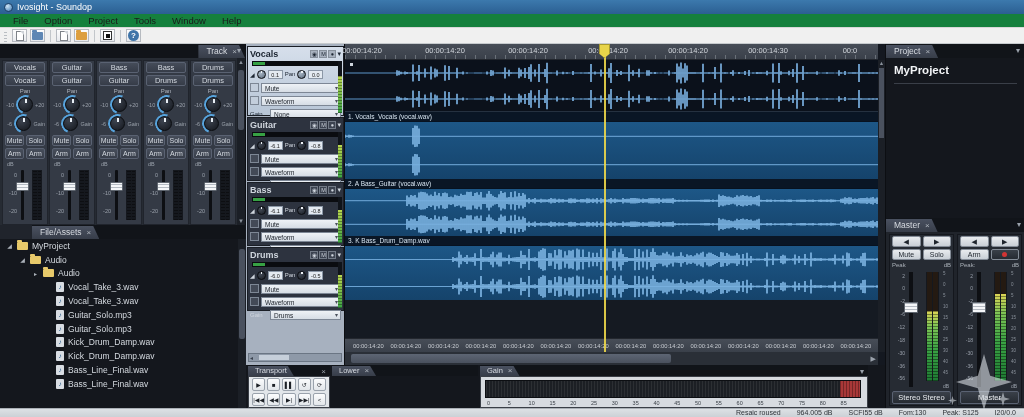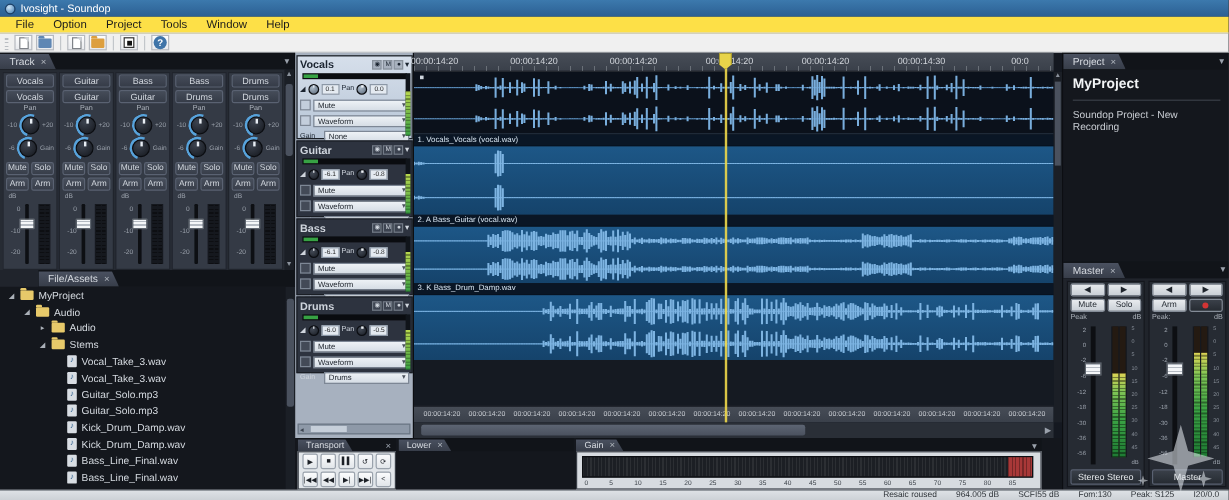--- a/index.html
+++ b/index.html
@@ -2,21 +2,21 @@
 <html><head>
 <meta charset="utf-8">
 <style>
   html,body{margin:0;padding:0;background:#888;}
   *{box-sizing:border-box;font-family:"Liberation Sans",sans-serif;}
   #app{position:relative;width:1024px;height:417px;overflow:hidden;background:#1a1e25;cursor:default;}
 
   
   #titlebar{position:absolute;left:0;top:0;width:1024px;height:14px;background:linear-gradient(180deg,#3c79ad,#2b5f92);color:#fff;font-size:9px;display:flex;align-items:center;padding:0 4px;gap:4px;}
   #appicon{width:9px;height:9px;border-radius:50%;background:radial-gradient(circle at 35% 30%,#cfe4f5,#3b79b0);border:1px solid #1d4066;}
-  #menubar{position:absolute;left:0;top:14px;width:1024px;height:14px;background:#fde047;border-bottom:1px solid #d8d8d8;display:flex;align-items:center;padding-left:6px;gap:2px;}
+  #menubar{position:absolute;left:0;top:14px;width:1024px;height:14px;background:#15803d;border-bottom:1px solid #d8d8d8;display:flex;align-items:center;padding-left:6px;gap:2px;}
   .mitem{font-size:9.5px;color:#1a1a1a;padding:0 7px;line-height:13px;}
   #toolbar{position:absolute;left:0;top:28px;width:1024px;height:16px;background:#f0f0f0;border-bottom:1px solid #c6cacd;display:flex;align-items:center;padding-left:4px;gap:3px;}
   .grip{width:3px;height:12px;background:repeating-linear-gradient(0deg,#b9bdc2 0 1px,transparent 1px 3px);margin-right:2px;}
   .tbtn{width:15px;height:13px;border:1px solid #b6bac0;background:linear-gradient(#fdfdfd,#e8eaee);display:flex;align-items:center;justify-content:center;}
   .tsep{width:1px;height:12px;background:#c2c6ca;margin:0 2px;}
   .i-doc{width:8px;height:10px;background:#fff;border:1px solid #7e8purple288;border:1px solid #7e8288;position:relative;}
   .i-doc::after{content:"";position:absolute;right:-1px;top:-1px;border:2px solid transparent;border-top-color:#cfd3d8;border-right-color:#cfd3d8;}
   .i-folder{width:11px;height:8px;position:relative;border-radius:1px;}
   .i-folder::before{content:"";position:absolute;left:0;top:-2px;width:5px;height:2px;background:inherit;border-radius:1px 1px 0 0;}
   .f-blue{background:#5f87b4;}
@@ -26,21 +26,21 @@
   .i-help{width:11px;height:11px;border-radius:50%;background:#3f74a8;color:#fff;font-size:8px;font-weight:bold;display:flex;align-items:center;justify-content:center;}
 
   
   .tabbar{background:#111419;display:flex;align-items:flex-end;position:relative;}
   .tab{background:linear-gradient(#4a5160,#373d49);color:#d7dbe1;font-size:8.5px;padding:1px 8px 2px 8px;display:flex;gap:5px;align-items:center;clip-path:polygon(0 0,calc(100% - 6px) 0,100% 100%,0 100%);}
   .tab .x{font-size:8px;color:#aeb4bc;}
   .chev{position:absolute;right:4px;top:2px;color:#9aa1ab;font-size:8px;}
 
   
   #leftpanel{position:absolute;left:0;top:44px;width:246px;height:364px;background:#20242c;border-right:1px solid #0c0e12;}
-  #tracktabbar{height:14px;}
+  #tracktabbar{height:14px;justify-content:flex-end;}
   #mixer{position:absolute;left:0;top:14px;width:238px;height:167px;background:#262b33;display:flex;gap:1px;padding:2px 0 0 2px;overflow:hidden;}
   .strip{width:46px;background:#343a45;border:1px solid #20242c;padding:1px 2px;display:flex;flex-direction:column;align-items:center;}
   .sname{width:100%;height:11px;background:linear-gradient(#454c59,#363c48);border:1px solid #5a6272;color:#d3d8df;font-size:7.5px;text-align:center;line-height:10px;border-radius:2px;margin-bottom:2px;overflow:hidden;white-space:nowrap;}
   .klabel{font-size:6px;color:#aeb4bd;line-height:7px;}
   .kwrap{width:100%;display:flex;align-items:center;justify-content:center;gap:2px;height:19px;}
   .kside{font-size:5.5px;color:#9aa1ab;width:12px;text-align:center;}
   .knob{width:15px;height:15px;border-radius:50%;background:radial-gradient(circle at 35% 30%,#3c434f,#14171d);border:1px solid #0b0d11;position:relative;flex:0 0 auto;}
   .knob::before{content:"";position:absolute;left:47%;top:6%;width:2px;height:36%;background:#e8eef4;}
   .knob::after{content:"";position:absolute;inset:-3px;border-radius:50%;border:2px solid transparent;border-top-color:#57a3dc;border-left-color:#57a3dc;transform:rotate(-25deg);}
   .brow{width:100%;display:flex;gap:2px;margin-top:2px;}
@@ -433,25 +433,20 @@
         <div class="trow" style="padding-left: 19px;">
           <span class="tarrow">◢</span>
           <span class="ficon"></span>
           <span>Audio</span>
         </div>
         <div class="trow" style="padding-left: 32px;">
           <span class="tarrow">▸</span>
           <span class="ficon"></span>
           <span>Audio</span>
         </div>
-        <div class="trow" style="padding-left: 32px;">
-          <span class="tarrow">◢</span>
-          <span class="ficon"></span>
-          <span>Stems</span>
-        </div>
         <div class="trow" style="padding-left: 45px;">
           <span class="tarrow"></span>
           <span class="aicon">♪</span>
           <span>Vocal_Take_3.wav</span>
         </div>
         <div class="trow" style="padding-left: 45px;">
           <span class="tarrow"></span>
           <span class="aicon">♪</span>
           <span>Vocal_Take_3.wav</span>
         </div>
@@ -718,21 +713,20 @@
     <div id="projtabbar" class="tabbar">
       <div class="tab">
         <span>Project</span>
         <span class="x">×</span>
       </div>
       <span class="chev">▾</span>
     </div>
     <div id="projbody">
       <div id="projtitle">MyProject</div>
       <div id="projsep"></div>
-      <div id="projsub">Soundop Project - New Recording</div>
     </div>
     <div id="mastertabbar" class="tabbar" style="position:absolute;top:174px;left:0;width:139px;">
       <div class="tab">
         <span>Master</span>
         <span class="x">×</span>
       </div>
       <span class="chev">▾</span>
     </div>
     <div id="masterbody">
         <div class="mstrip">

